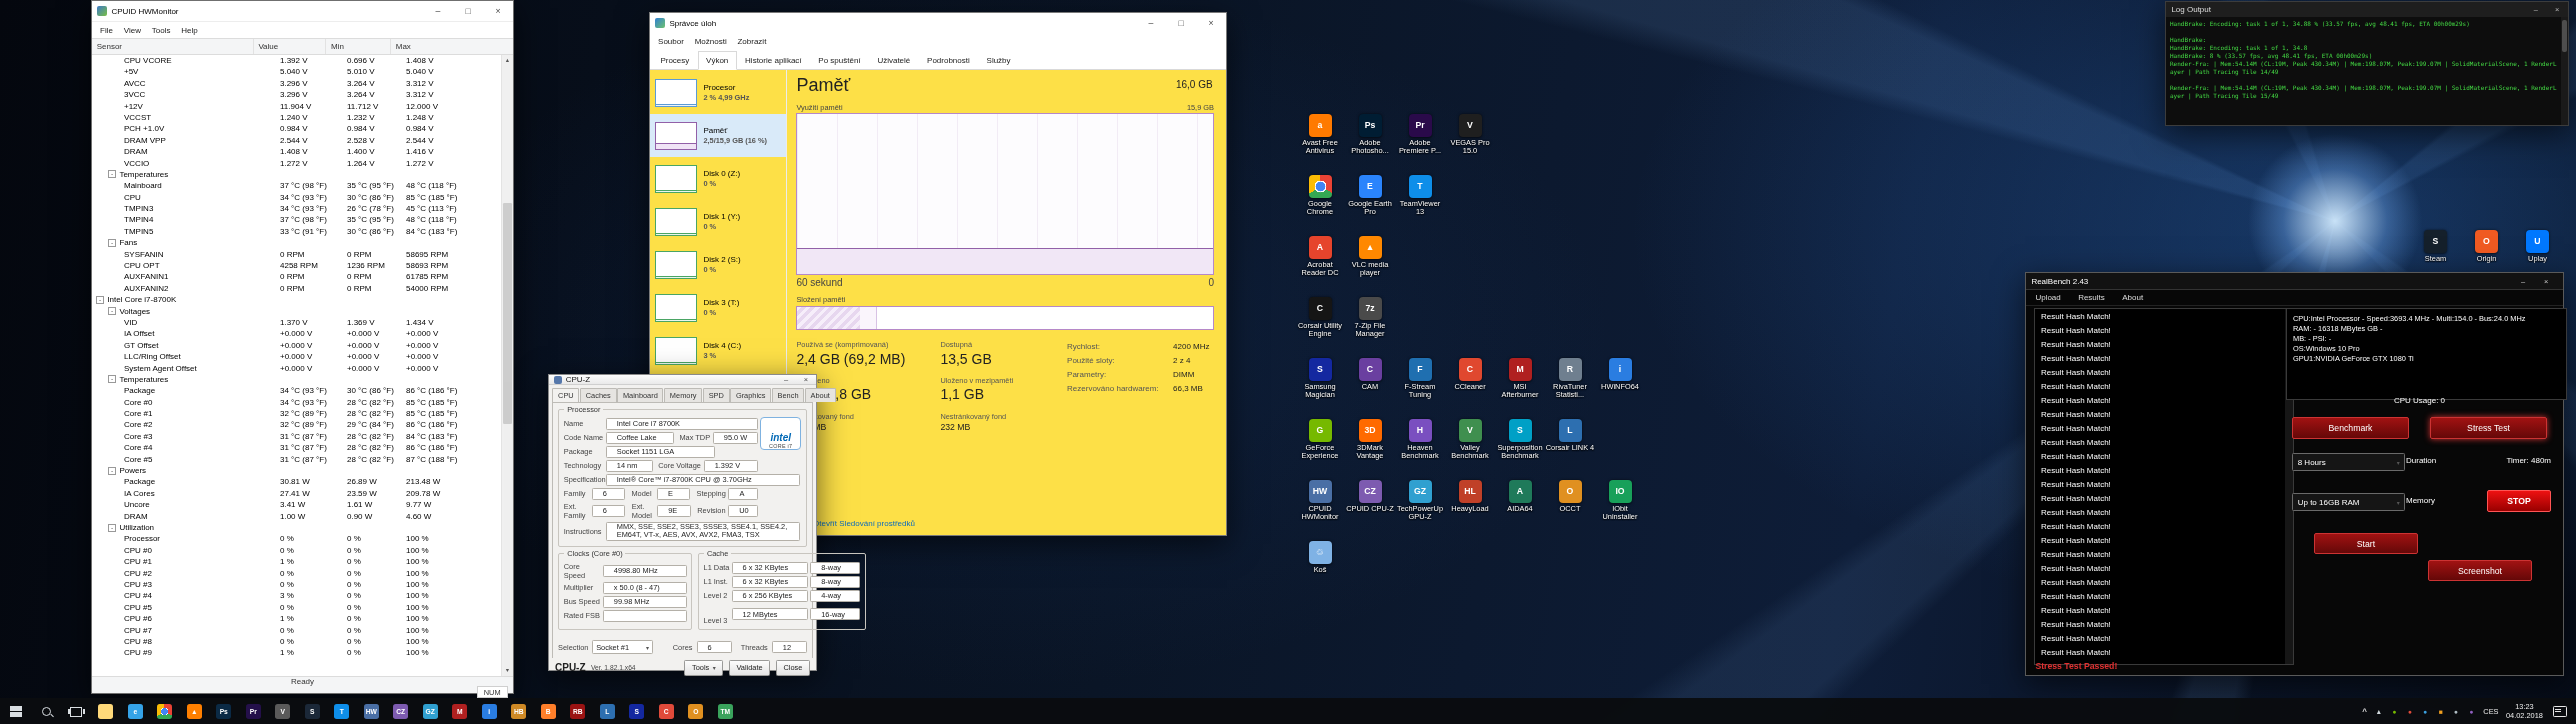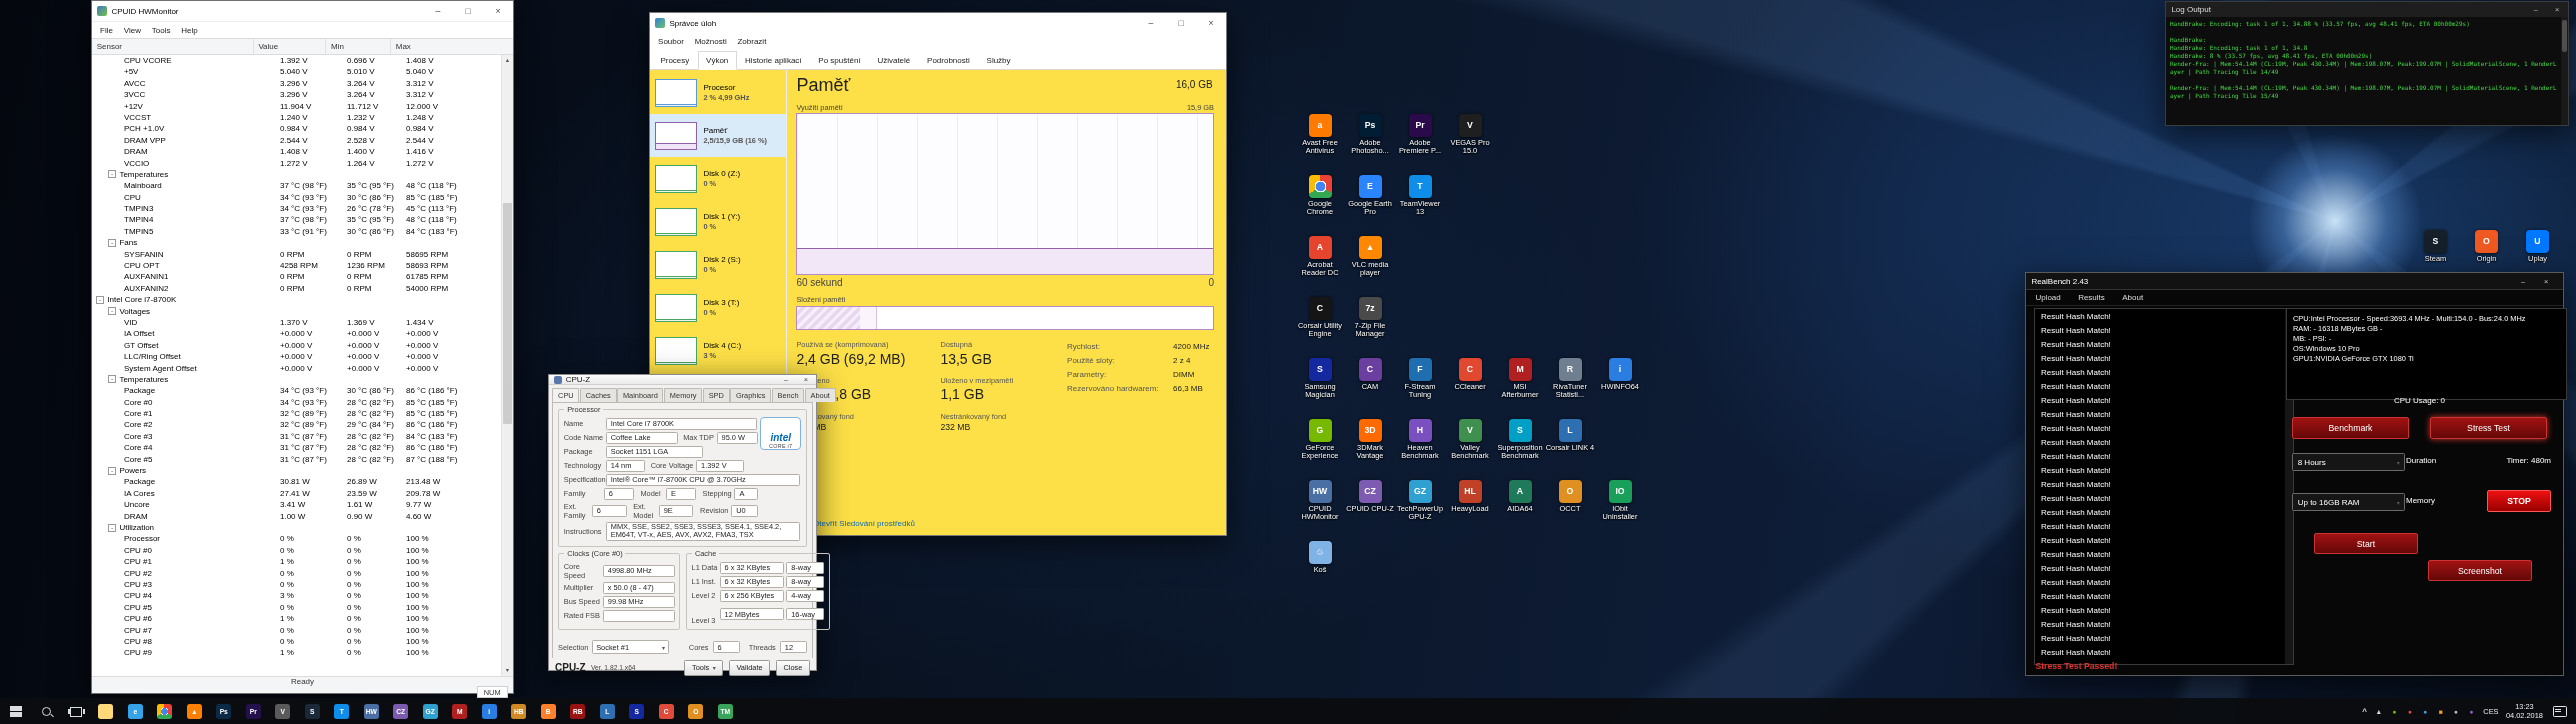--- a/index.html
+++ b/index.html
@@ -109,21 +109,21 @@
   #cpuz .tb-ic{width:8px;height:8px;background:#5577aa;}
   #cpuz .tb-btn{width:20px;color:#444;font-size:7.4px;}
   .cz-tabs{display:flex;gap:0.7px;padding:2.7px 3.4px 0;}
   .cz-tab{font-size:7.4px;color:#333;background:#e6e4e1;border:0.7px solid #bdbbb6;border-bottom:none;border-radius:1.3px 1.3px 0 0;padding:2px 4.7px;}
   .cz-tab.active{background:#f2f1ef;position:relative;top:0.7px;}
   .cz-body{flex:1;margin:0 3.4px;border:0.7px solid #bdbbb6;border-bottom:none;padding:6px 4.7px 1.3px;background:#f2f1ef;}
   .gb{border:0.7px solid #c8c5bf;border-radius:2px;position:relative;padding:6px 4.7px 2.7px;margin-bottom:6px;}
   .gb-title{position:absolute;top:-4.7px;left:5.4px;background:#f2f1ef;padding:0 2.7px;font-size:7.4px;color:#333;}
   .cr{display:flex;align-items:center;margin:2px 0;font-size:7.4px;color:#444;}
   .cl{flex:none;}
-  .cf{border:0.7px solid #b4b0a8;background:#fff;height:10px;display:flex;align-items:center;padding:0 4px;font-size:7.4px;color:#222;border-radius:1.3px;overflow:hidden;white-space:nowrap;}
+  .cf{border:0.7px solid #b4b0a8;background:#fff;height:10px;display:flex;align-items:center;padding:0 10px;font-size:7.4px;color:#222;border-radius:1.3px;overflow:hidden;white-space:nowrap;}
   .intel-logo{position:absolute;right:4.7px;top:7.4px;width:39px;height:31px;border:1.3px solid #7fb2e0;border-radius:4px;background:#fff;display:flex;flex-direction:column;align-items:center;justify-content:flex-end;}
   .il1{color:#0068b5;font-size:10px;font-weight:bold;font-style:italic;line-height:10px;}
   .il2{font-size:5.4px;color:#444;letter-spacing:0.3px;}
   .cz-row2{display:flex;gap:5.4px;}
   .cz-row2 .gb{flex:1;}
   .cz-sel{display:flex;align-items:center;gap:4px;font-size:7.4px;color:#444;margin:4px 0 2.7px;}
   .czselect{border:0.7px solid #b4b0a8;background:#fff;height:11.4px;display:flex;align-items:center;justify-content:space-between;padding:0 2.7px;width:70px;font-size:7.4px;color:#222;border-radius:1.3px;}
   .caret::before{content:"▾";font-size:6px;color:#555;}
   .cz-foot{height:20px;display:flex;align-items:center;gap:5.4px;padding:2px 6px 4px;}
   .cz-brand{font-size:10px;font-weight:bold;color:#222;}
@@ -1101,21 +1101,21 @@
             <span class="cl" style="width:42px;">Technology</span>
             <span class="cf" style="width:29.5px;">14 nm</span>
             <span class="cl" style="margin-left:5.4px;">Core Voltage</span>
             <span class="cf" style="width:38px;margin-left:2.7px;">1.392 V</span>
           </div>
         <div class="cr">
             <span class="cl" style="width:42px;">Specification</span>
             <span class="cf" style="flex:1;margin-right:-42px;">Intel® Core™ i7-8700K CPU @ 3.70GHz</span>
           </div>
         <div class="cr">
-            <span class="cl" style="width:40px;">Family</span>
+            <span class="cl" style="width:28px;">Family</span>
             <span class="cf" style="width:29.5px;">6</span>
             <span class="cl" style="margin-left:6.7px;width:25.5px;">Model</span>
             <span class="cf" style="width:29.5px;">E</span>
             <span class="cl" style="margin-left:6.7px;">Stepping</span>
             <span class="cf" style="width:20px;margin-left:2.7px;">A</span>
           </div>
         <div class="cr">
             <span class="cl" style="width:28px;">Ext. Family</span>
             <span class="cf" style="width:29.5px;">6</span>
             <span class="cl" style="margin-left:6.7px;width:25.5px;">Ext. Model</span>

